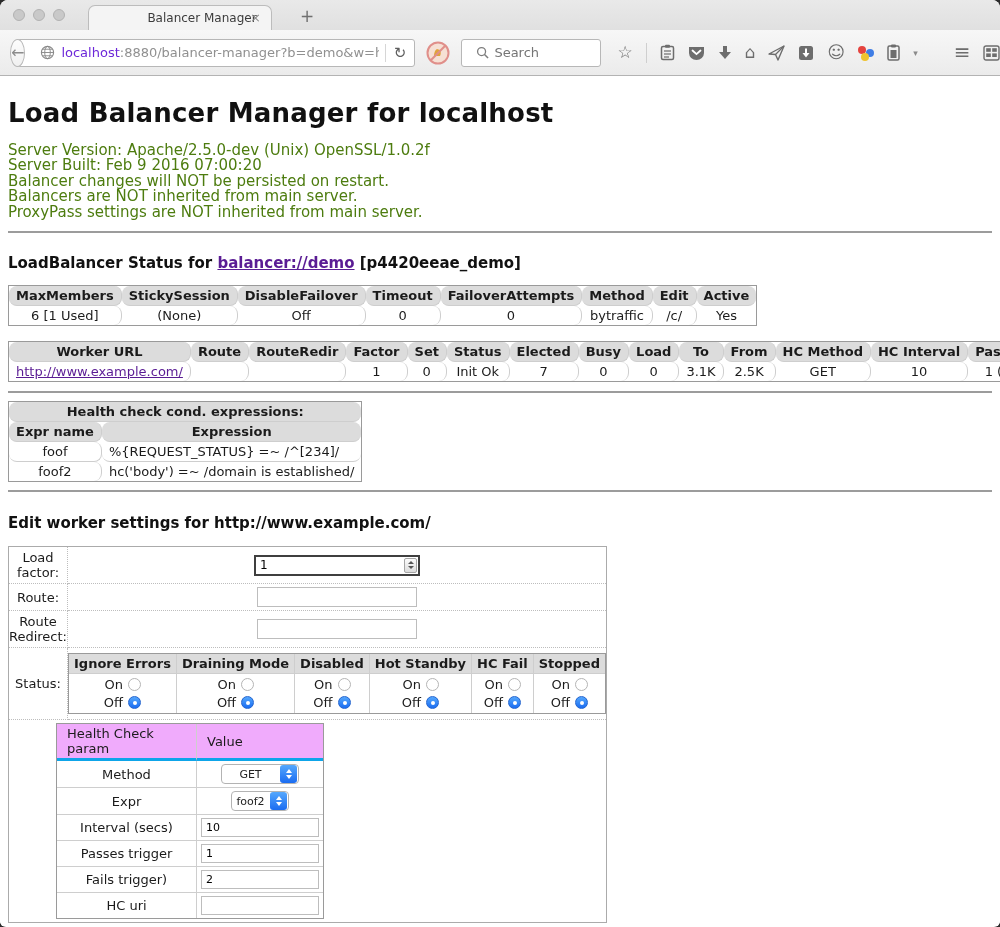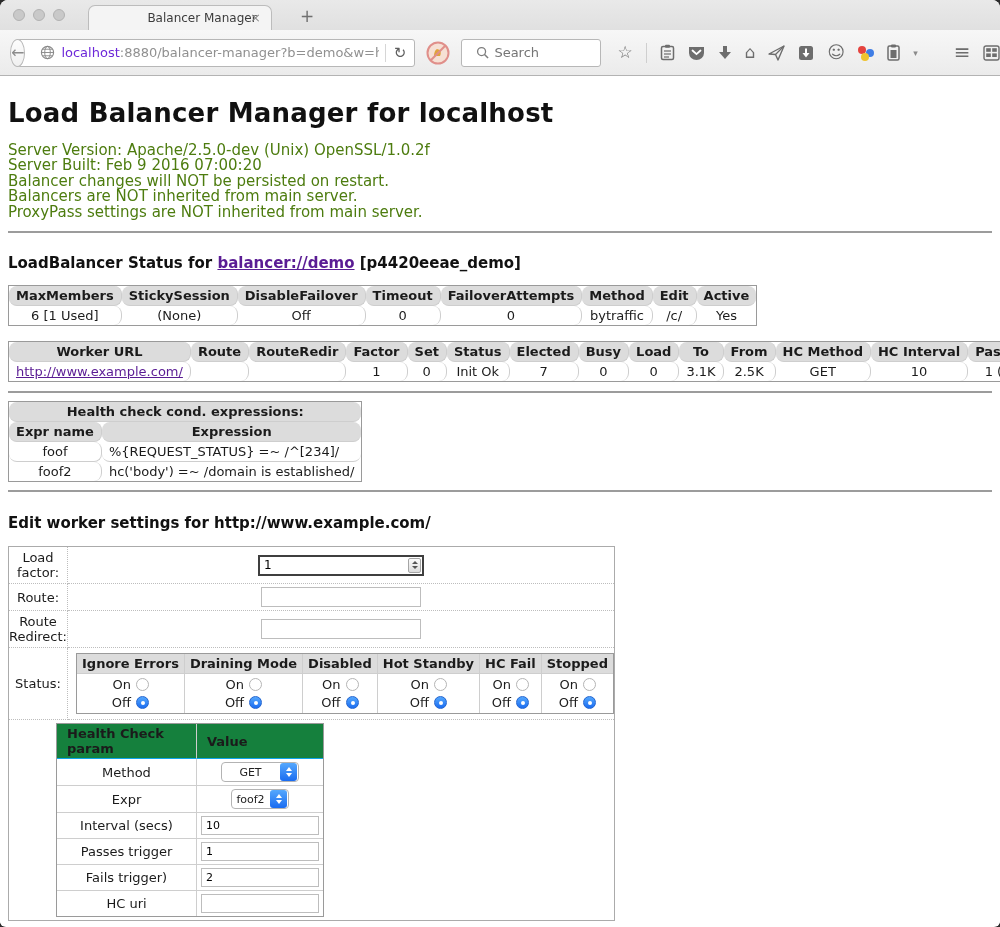--- a/index.html
+++ b/index.html
@@ -70,32 +70,32 @@
   td.val { text-align:center; }
   .numwrap { position:relative; display:inline-block; width:166px; height:21px; }
   .numwrap input { width:100%; height:100%; border:2px solid #3f3f3f; font-size:12px; font-family:inherit; padding:0 18px 0 4px; }
   .spinner { position:absolute; right:3px; top:3px; width:13px; height:15px; background:linear-gradient(#fbfbfb,#dcdcdc);
              border:1px solid #a5a5a5; border-radius:2px; display:flex; flex-direction:column; align-items:center; justify-content:center; }
   .spinner i { width:0; height:0; border-left:3px solid transparent; border-right:3px solid transparent; }
   .spin-up { border-bottom:3px solid #555; margin-bottom:2px; }
   .spin-dn { border-top:3px solid #555; }
   input.txt { width:160px; height:20px; border:1px solid #bdbdbd; font-size:12px; font-family:inherit; padding:0 4px; }
 
-  table.status { border-collapse:separate; border-spacing:0; border:1px solid #9a9a9a; width:461px; margin:2px 0 2px 8px; font-size:13px; }
+  table.status { border-collapse:separate; border-spacing:0; border:1px solid #9a9a9a; width:461px; margin:2px 0 2px 0; font-size:13px; }
   table.status th { background:#dcdcdc; font-weight:bold; border-right:1px solid #cecece; border-bottom:1px solid #cecece; padding:2px 5px; white-space:nowrap; }
   table.status td { border-right:1px solid #cecece; padding:3px 6px; text-align:center; }
   table.status th:last-child, table.status td:last-child { border-right:none; }
   .radgrid { display:inline-grid; grid-template-columns:auto auto; column-gap:5px; row-gap:3px; justify-items:end; align-items:center; }
   .radio { width:13px; height:13px; border-radius:50%; background:#fff; border:1px solid #b5b5b5; position:relative; }
   .radio.sel { background:linear-gradient(#54a7fd,#1a6cf1); border-color:#2465cf; }
   .radio.sel::after { content:""; position:absolute; left:4px; top:4px; width:4px; height:4px; border-radius:50%; background:#fff; }
 
   .hcwrap { text-align:left; }
   table.hct { border-collapse:separate; border-spacing:0; border:1px solid #9a9a9a; margin-left:47px; font-size:13px; }
-  table.hct th { background:#15803d; font-weight:bold; border-right:1px solid #cecece; border-bottom:1px solid #0ea5e9; padding:2px 10px; }
+  table.hct th { background:#f0abfc; font-weight:normal; border-right:1px solid #cecece; border-bottom:3px solid #0ea5e9; padding:2px 10px; }
   table.hct td { border-right:1px solid #cecece; border-bottom:1px solid #cecece; padding:3px 4px; text-align:center; }
   table.hct th:last-child, table.hct td:last-child { border-right:none; }
   table.hct tr:last-child td { border-bottom:none; }
   td.hclbl { width:140px; }
   td.hcval { width:126px; }
   input.hc { width:118px; height:19px; border:1px solid #bdbdbd; font-size:11px; font-family:inherit; padding:0 4px; }
   .select { display:inline-flex; align-items:center; border:1px solid #b3b3b3; border-radius:4px; background:#fff; height:20px; overflow:hidden; }
   .select .stxt { font-size:11px; color:#222; text-align:center; }
   .sel-method { width:78px; } .sel-method .stxt { flex:1; }
   .sel-expr { width:58px; } .sel-expr .stxt { flex:1; }

